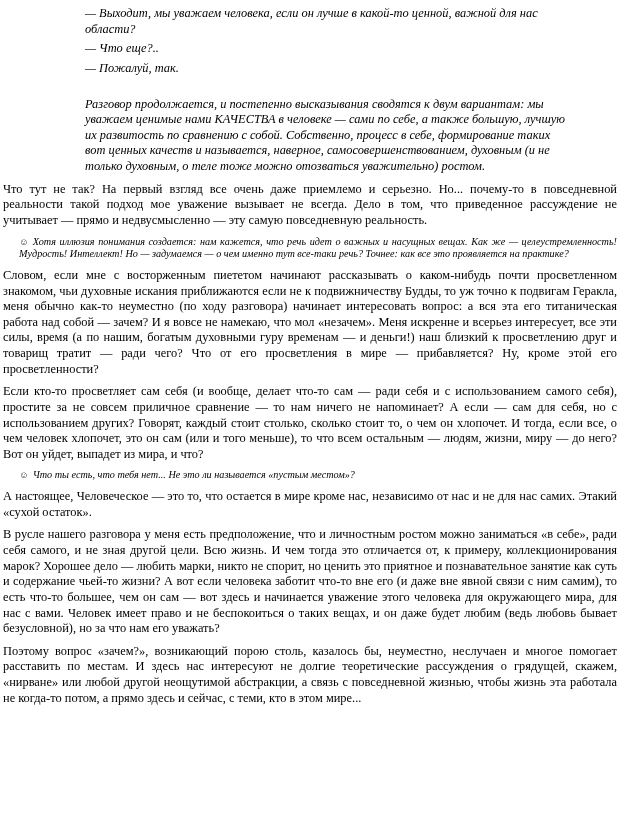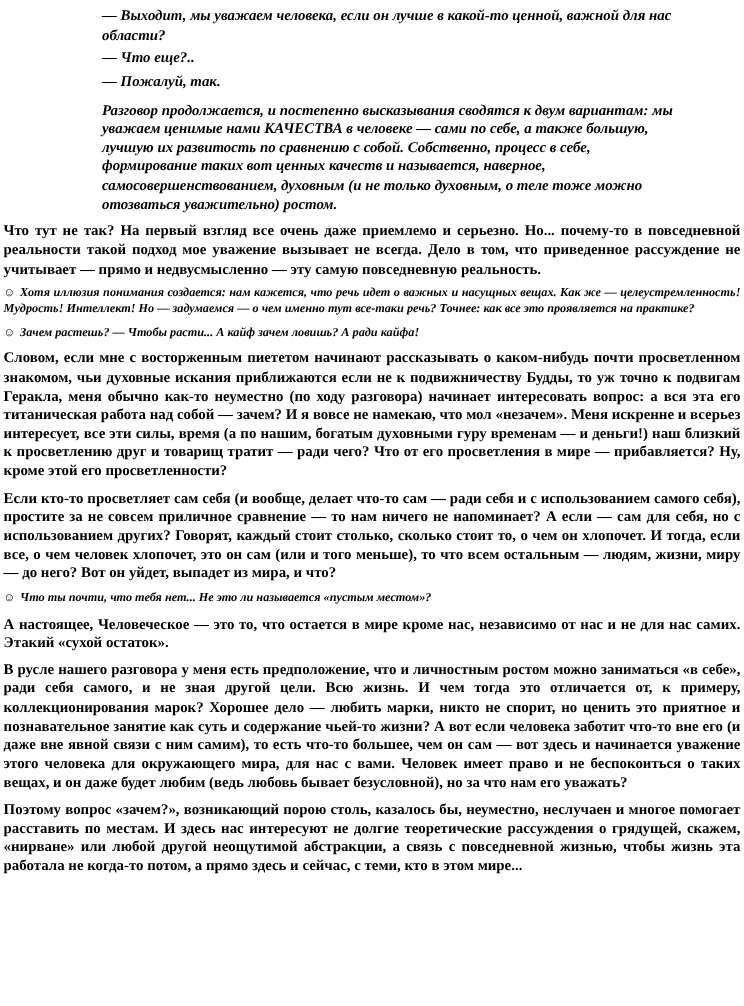--- a/index.html
+++ b/index.html
@@ -12,43 +12,42 @@
     width: 620px;
     height: 806px;
     box-sizing: border-box;
     background: #ffffff;
     color: #000000;
     overflow: hidden;
     padding: 6px 3px 0 3px;
     font-family: "Liberation Serif", "DejaVu Serif", serif;
     font-size: 12.4px;
     line-height: 1.26;
-    font-weight: bold;
   }
   .epigraph {
     font-style: italic;
     margin: 0 46px 7px 82px;
     text-align: left;
   }
   .epigraph p {
     margin: 0 0 4px 0;
   }
   .epigraph .epi-para {
-    margin-top: 8px;
+    margin-top: 20px;
   }
   .para {
     text-align: justify;
     margin: 0 0 7px 0;
   }
   .aside {
     font-size: 10.2px;
     line-height: 1.24;
     font-style: italic;
     text-align: justify;
-    margin: 0 0 7px 0;
+    margin: 0 0 7px 16px;
     color: #000000;
   }
   .aside .marker {
     font-style: normal;
     font-size: 9.5px;
     margin-right: 4px;
     display: inline-block;
   }
 </style>
 </head>
@@ -61,29 +60,28 @@
     <p>— Что еще?..</p>
     <p>— Пожалуй, так.</p>
     <p class="epi-para">Разговор продолжается, и постепенно высказывания сводятся к двум вариантам: мы уважаем ценимые нами КАЧЕСТВА в человеке — сами по себе, а также большую, лучшую их развитость по сравнению с собой. Собственно, процесс в себе, формирование таких вот ценных качеств и называется, наверное, самосовершенствованием, духовным (и не только духовным, о теле тоже можно отозваться уважительно) ростом.</p>
   </div>
 
   <p class="para">Что тут не так? На первый взгляд все очень даже приемлемо и серьезно. Но... почему-то в повседневной реальности такой подход мое уважение вызывает не всегда. Дело в том, что приведенное рассуждение не учитывает — прямо и недвусмысленно — эту самую повседневную реальность.</p>
 
   <p class="aside"><span class="marker">☺</span><span>Хотя иллюзия понимания создается: нам кажется, что речь идет о важных и насущных вещах. Как же — целеустремленность! Мудрость! Интеллект! Но — задумаемся — о чем именно тут все-таки речь? Точнее: как все это проявляется на практике?</span></p>
 
 
-  <p class="aside"><span class="marker">☺</span><span>Зачем растешь? — Чтобы расти... А кайф зачем ловишь? А ради кайфа!</span></p>
 
 
 
   <p class="para">Словом, если мне с восторженным пиететом начинают рассказывать о каком-нибудь почти просветленном знакомом, чьи духовные искания приближаются если не к подвижничеству Будды, то уж точно к подвигам Геракла, меня обычно как-то неуместно (по ходу разговора) начинает интересовать вопрос: а вся эта его титаническая работа над собой — зачем? И я вовсе не намекаю, что мол «незачем». Меня искренне и всерьез интересует, все эти силы, время (а по нашим, богатым духовными гуру временам — и деньги!) наш близкий к просветлению друг и товарищ тратит — ради чего? Что от его просветления в мире — прибавляется? Ну, кроме этой его просветленности?</p>
 
   <p class="para">Если кто-то просветляет сам себя (и вообще, делает что-то сам — ради себя и с использованием самого себя), простите за не совсем приличное сравнение — то нам ничего не напоминает? А если — сам для себя, но с использованием других? Говорят, каждый стоит столько, сколько стоит то, о чем он хлопочет. И тогда, если все, о чем человек хлопочет, это он сам (или и того меньше), то что всем остальным — людям, жизни, миру — до него? Вот он уйдет, выпадет из мира, и что?</p>
 
-  <p class="aside"><span class="marker">☺</span><span>Что ты почти, что тебя нет... Не это ли называется «пустым местом»?</span></p>
+  <p class="aside"><span class="marker">☺</span><span>Что ты есть, что тебя нет... Не это ли называется «пустым местом»?</span></p>
 
   <p class="para">А настоящее, Человеческое — это то, что остается в мире кроме нас, независимо от нас и не для нас самих. Этакий «сухой остаток».</p>
 
   <p class="para">В русле нашего разговора у меня есть предположение, что и личностным ростом можно заниматься «в себе», ради себя самого, и не зная другой цели. Всю жизнь. И чем тогда это отличается от, к примеру, коллекционирования марок? Хорошее дело — любить марки, никто не спорит, но ценить это приятное и познавательное занятие как суть и содержание чьей-то жизни? А вот если человека заботит что-то вне его (и даже вне явной связи с ним самим), то есть что-то большее, чем он сам — вот здесь и начинается уважение этого человека для окружающего мира, для нас с вами. Человек имеет право и не беспокоиться о таких вещах, и он даже будет любим (ведь любовь бывает безусловной), но за что нам его уважать?</p>
 
   <p class="para">Поэтому вопрос «зачем?», возникающий порою столь, казалось бы, неуместно, неслучаен и многое помогает расставить по местам. И здесь нас интересуют не долгие теоретические рассуждения о грядущей, скажем, «нирване» или любой другой неощутимой абстракции, а связь с повседневной жизнью, чтобы жизнь эта работала не когда-то потом, а прямо здесь и сейчас, с теми, кто в этом мире...</p>
 
 </div>
 
 </body></html>

